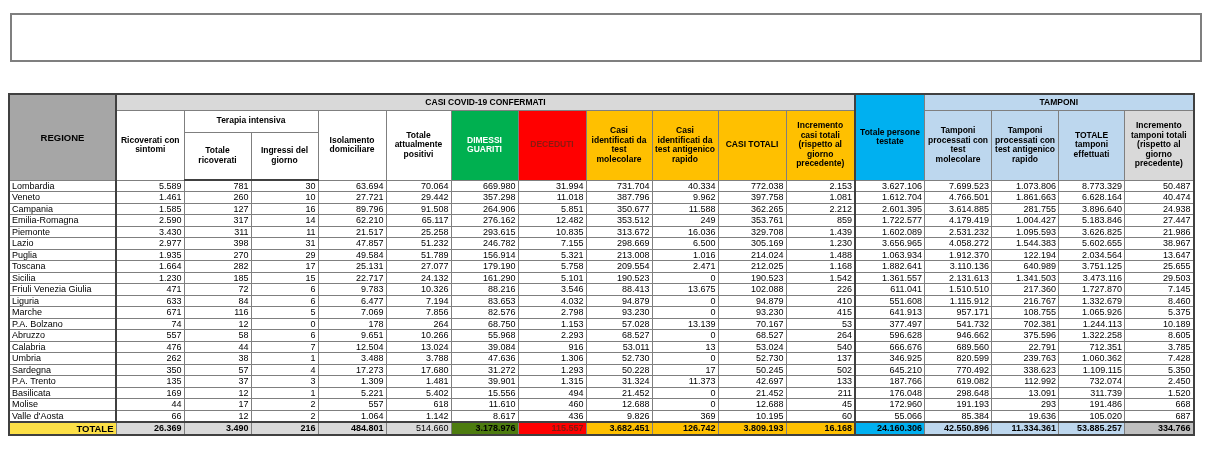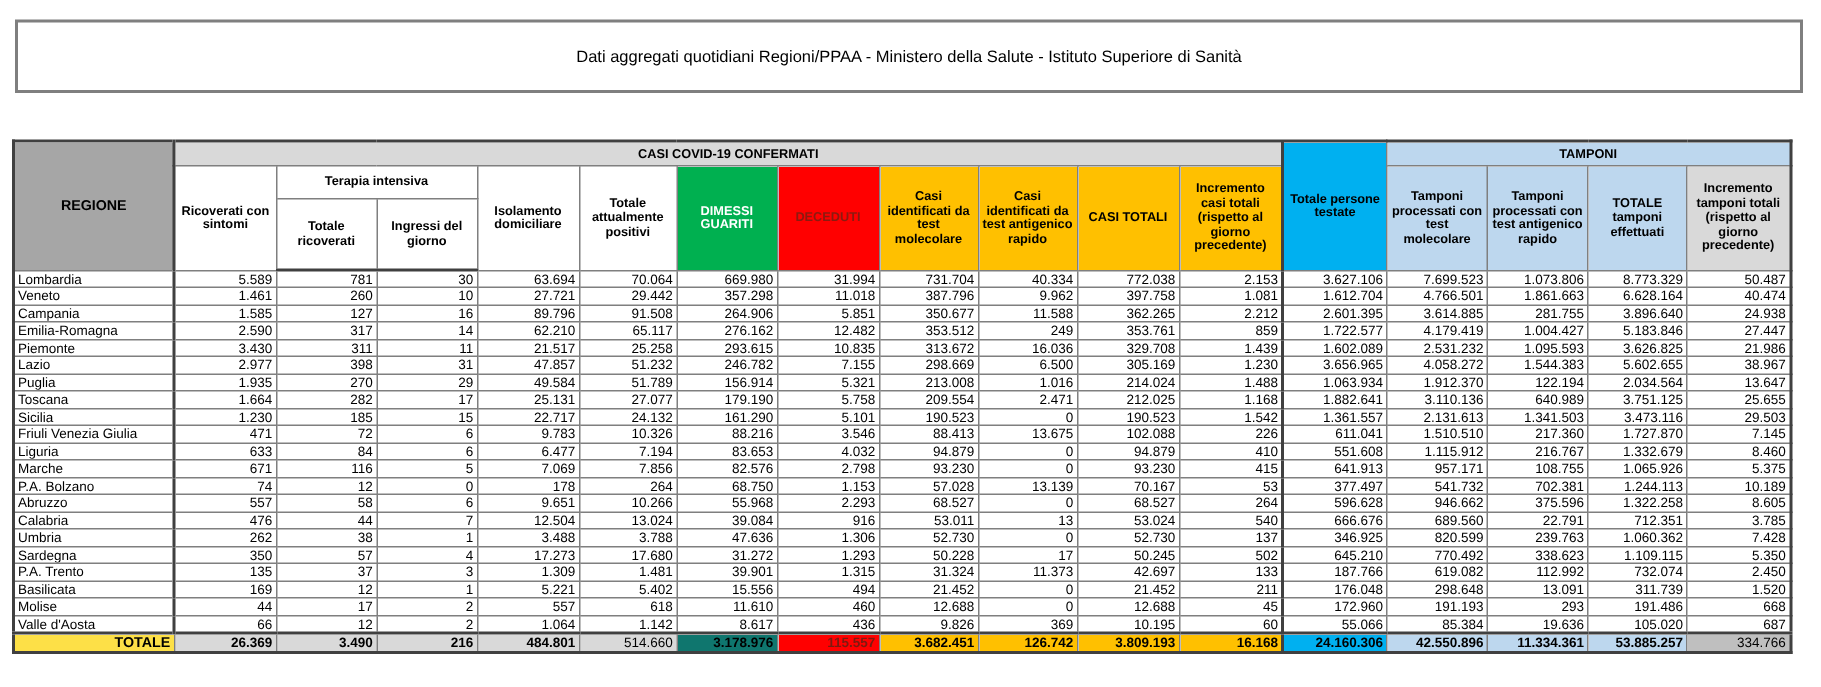--- a/index.html
+++ b/index.html
@@ -25,33 +25,32 @@
   .covid-table tbody tr{height:11.5px;}
   .region-cell{font-size:9px;line-height:10px;text-align:left;background:#fff;
     border-right:2px solid #404040 !important;white-space:nowrap;}
   th.regione-th{border-right:2px solid #404040 !important;font-size:9.5px;}
   .num-cell{font-size:9px;line-height:10px;text-align:right;background:#fff;white-space:nowrap;}
   .b-left-med{border-left:2px solid #404040 !important;}
   .total-row{height:19px;}
   .total-row td{font-weight:bold;border-top:2px solid #404040;}
   .t-label{background:#fde047;text-align:right;font-size:9.5px;}
   .t-gray{background:#d9d9d9;}
-  .t-green{background:#0f766e;color:#000;}
+  .t-green{background:#4d7c0f;color:#000;}
   .t-red{background:#ff0000;color:#7d1a10;}
   .t-yellow{background:#ffc000;}
   .t-cyan{background:#00b0f0;}
   .t-blue{background:#bdd7ee;}
   .t-gray2{background:#bfbfbf;}
   thead tr:last-child th{border-bottom:2px solid #404040;}
 </style>
 </head>
 <body>
 
 <div class="title-box">
-  <div class="title-line">Dati aggregati quotidiani Regioni/PPAA - Ministero della Salute - Istituto Superiore di Sanità</div>
 </div>
 
 <table class="covid-table">
   <colgroup>
     <col style="width:107px">
       <col style="width:68px">
       <col style="width:67px">
       <col style="width:67px">
     <col style="width:68px">
       <col style="width:65px">
@@ -505,16 +504,16 @@
         <td class="t-green num-cell" style="font-weight: bold;">3.178.976</td>
         <td class="t-red num-cell" style="font-weight: bold;">115.557</td>
         <td class="t-yellow num-cell" style="font-weight: bold; padding-left: 16px;">3.682.451</td>
         <td class="t-yellow num-cell" style="font-weight: bold;">126.742</td>
         <td class="t-yellow num-cell" style="font-weight: bold;">3.809.193</td>
         <td class="t-yellow num-cell" style="font-weight: bold;">16.168</td>
         <td class="t-cyan b-left-med num-cell" style="font-weight: bold; padding-left: 21px;">24.160.306</td>
         <td class="t-blue num-cell" style="font-weight: bold;">42.550.896</td>
         <td class="t-blue num-cell" style="font-weight: bold;">11.334.361</td>
         <td class="t-blue num-cell" style="font-weight: bold;">53.885.257</td>
-        <td class="t-gray2 num-cell" style="font-weight: normal; margin-top: 40px;">334.766</td>
+        <td class="t-gray2 num-cell" style="font-weight: bold; margin-top: 40px;">334.766</td>
       </tr>
     </tbody>
 </table>
 
 </body></html>

